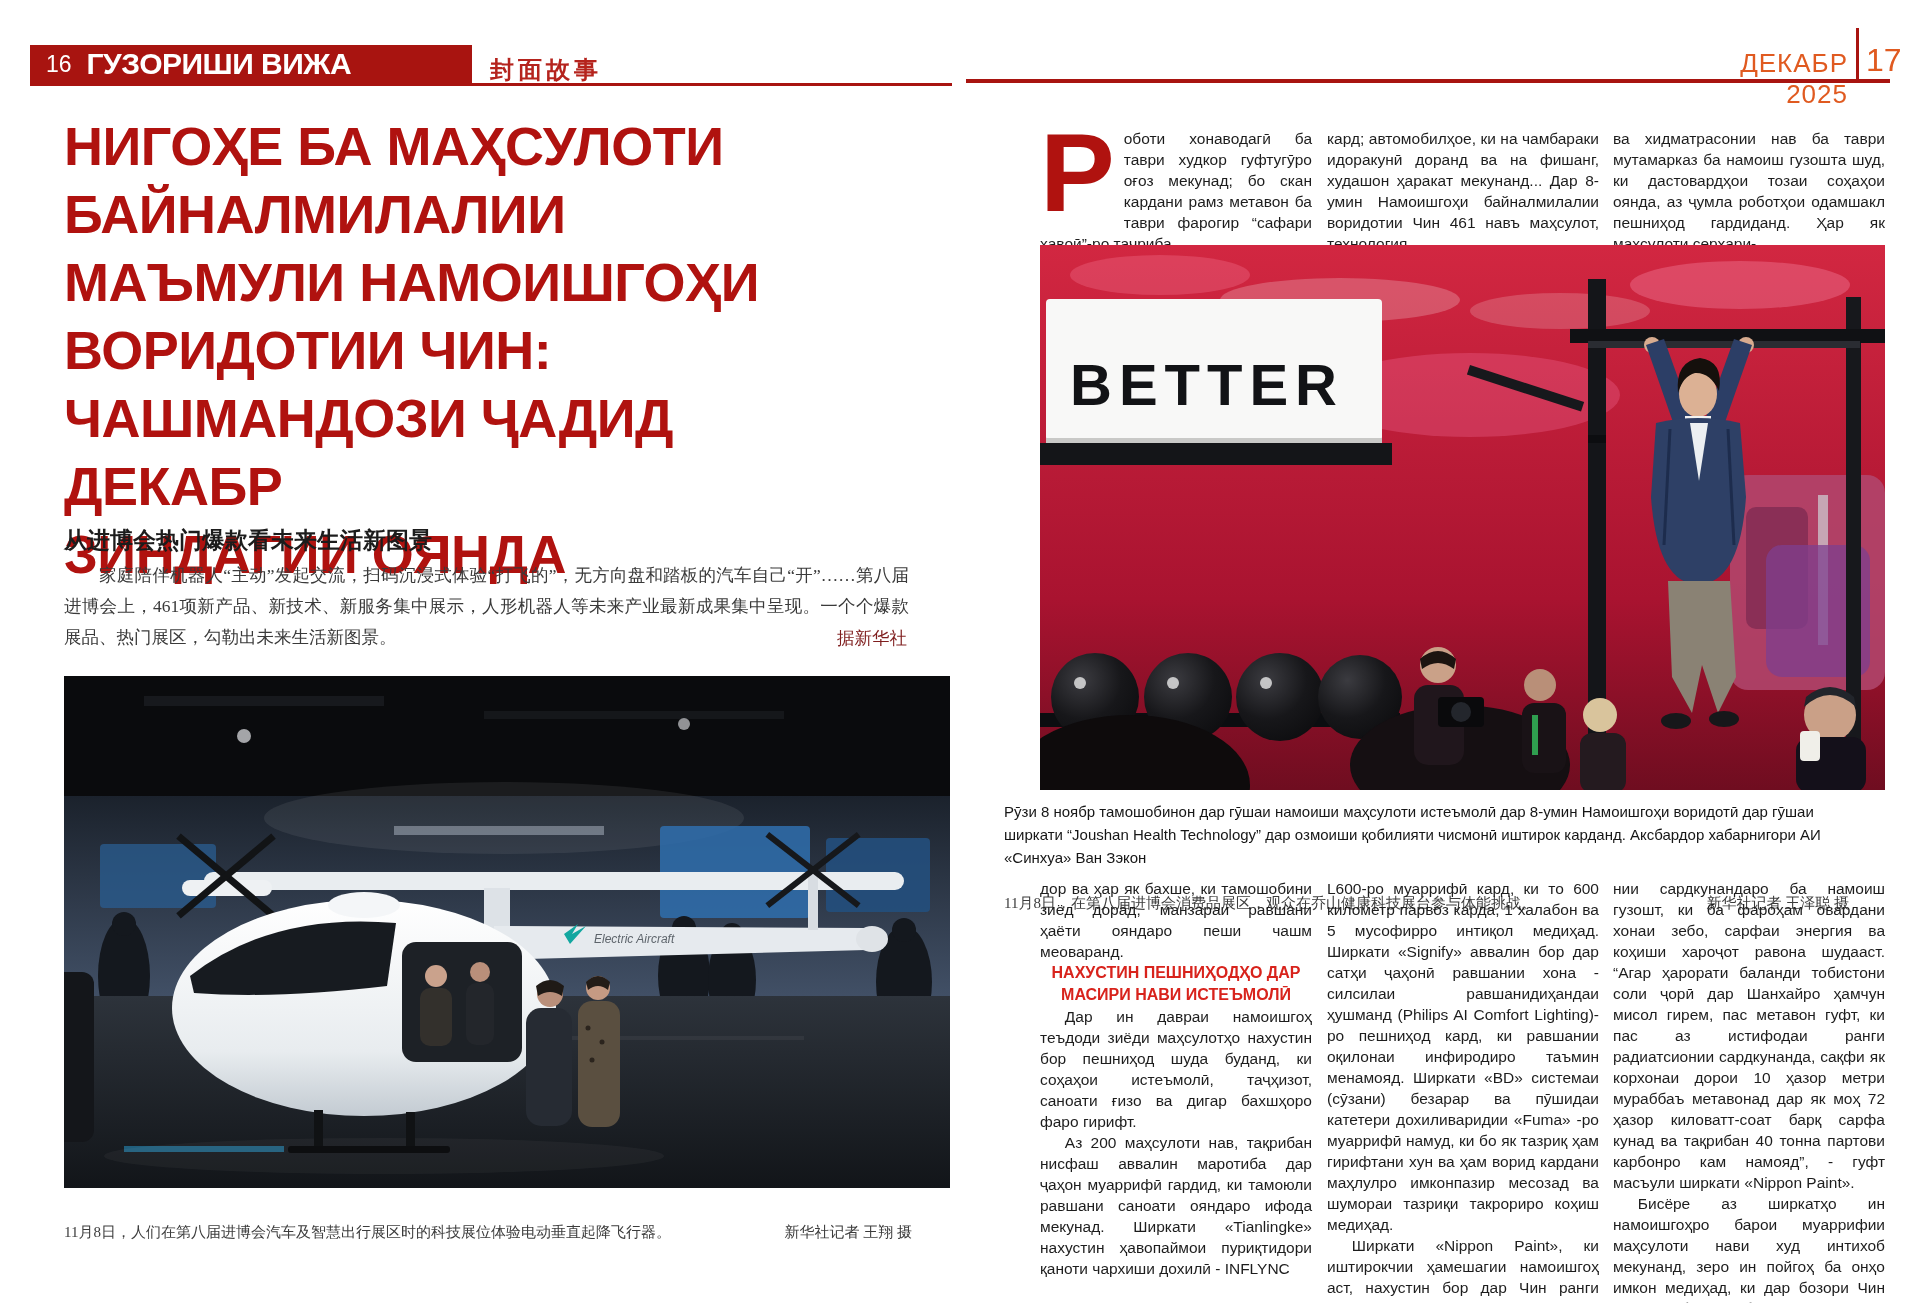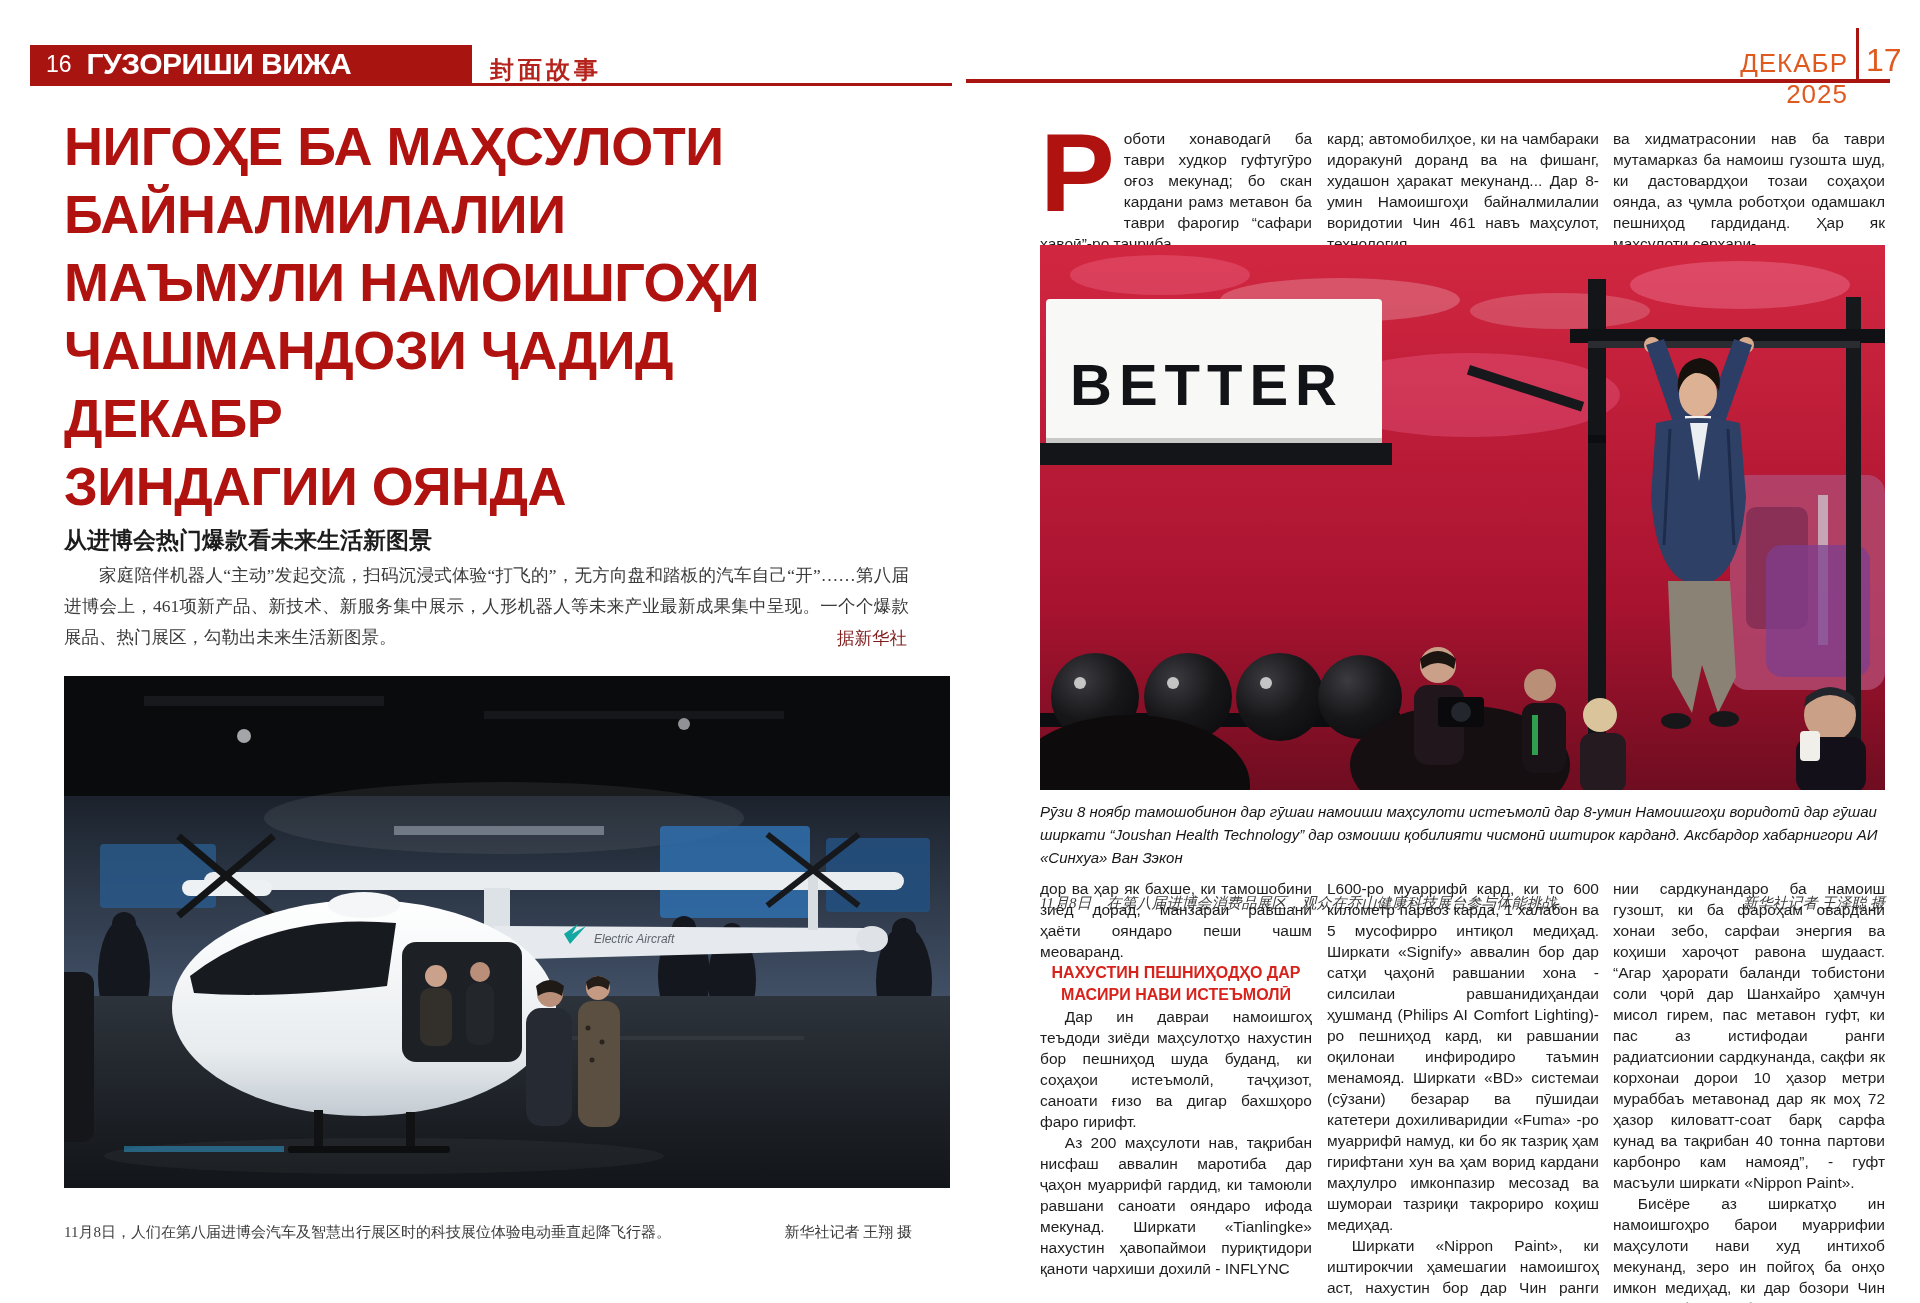--- a/index.html
+++ b/index.html
@@ -62,20 +62,21 @@
 
   <span class="hdr-issue">ДЕКАБР 2025</span>
   <div class="hdr-vline"></div>
   <span class="hdr-pn-right">17</span>
   <div class="rule-right"></div>
 
   <div class="headline">
     <div>НИГОҲЕ БА МАҲСУЛОТИ</div>
     <div>БАЙНАЛМИЛАЛИИ</div>
     <div>МАЪМУЛИ НАМОИШГОҲИ</div>
+    <div>ВОРИДОТИИ ЧИН:</div>
     <div>ЧАШМАНДОЗИ ҶАДИД ДЕКАБР</div>
     <div>ЗИНДАГИИ ОЯНДА</div>
   </div>
 
   <div class="cn-sub">从进博会热门爆款看未来生活新图景</div>
 
   <div class="intro cn-serif">
     <span>家庭陪伴机器人“主动”发起交流，扫码沉浸式体验“打飞的”，无方向盘和踏板的汽车自己“开”……第八届进博会上，461项新产品、新技术、新服务集中展示，人形机器人等未来产业最新成果集中呈现。一个个爆款展品、热门展区，勾勒出未来生活新图景。</span>
     <span class="intro-credit">据新华社</span>
   </div>
@@ -281,21 +282,21 @@
         <circle cx="560" cy="470" r="17" fill="#d9c49c"></circle>
           <rect x="540" y="488" width="46" height="60" rx="12" fill="#241a1f"></rect>
         <circle cx="790" cy="470" r="26" fill="#caa087"></circle>
           <path d="M764,462 Q790,438 816,462 L814,452 Q790,432 766,452 Z" fill="#22252b"></path>
         <rect x="756" y="492" width="70" height="56" rx="14" fill="#14101a"></rect>
         <rect x="760" y="486" width="20" height="30" rx="4" fill="#f0efe9"></rect>
       </g>
     </svg>
   </div>
 
-  <div class="caption" style="left:1040px; top:800px; width:845px;font-style:italic;">
+  <div class="caption" style="left:1004px; top:800px; width:845px;">
     <div>Рӯзи 8 ноябр тамошобинон дар гӯшаи намоиши маҳсулоти истеъмолӣ дар 8-умин Намоишгоҳи воридотӣ дар гӯшаи ширкати “Joushan Health Technology” дар озмоиши қобилияти чисмонӣ иштирок карданд. Аксбардор хабарнигори АИ «Синхуа» Ван Зэкон</div>
     <div class="cap-cn-row">
       <span>11月8日，在第八届进博会消费品展区，观众在乔山健康科技展台参与体能挑战。</span>
       <span>新华社记者 王泽聪 摄</span>
     </div>
   </div>
 
   <div class="col" style="left:1040px; top:878px;">
     <p>дор ва ҳар як бахше, ки тамошобини зиёд дорад, манзараи равшани ҳаёти ояндаро пеши чашм меоваранд.</p>
     <p class="sec-head">НАХУСТИН ПЕШНИҲОДҲО ДАР МАСИРИ НАВИ ИСТЕЪМОЛӢ</p>

